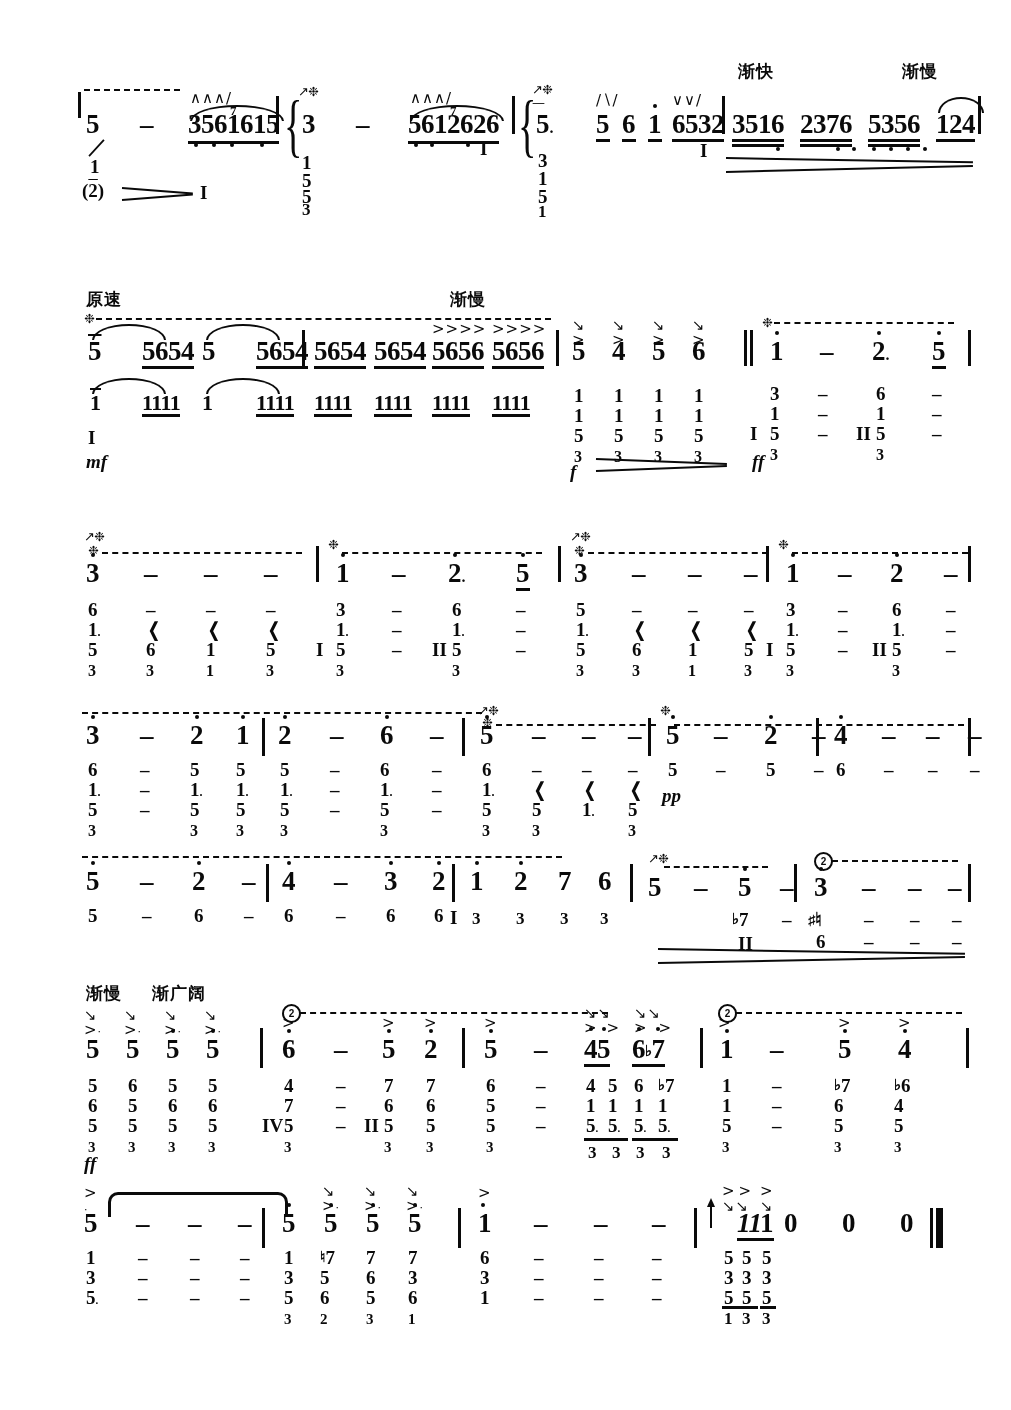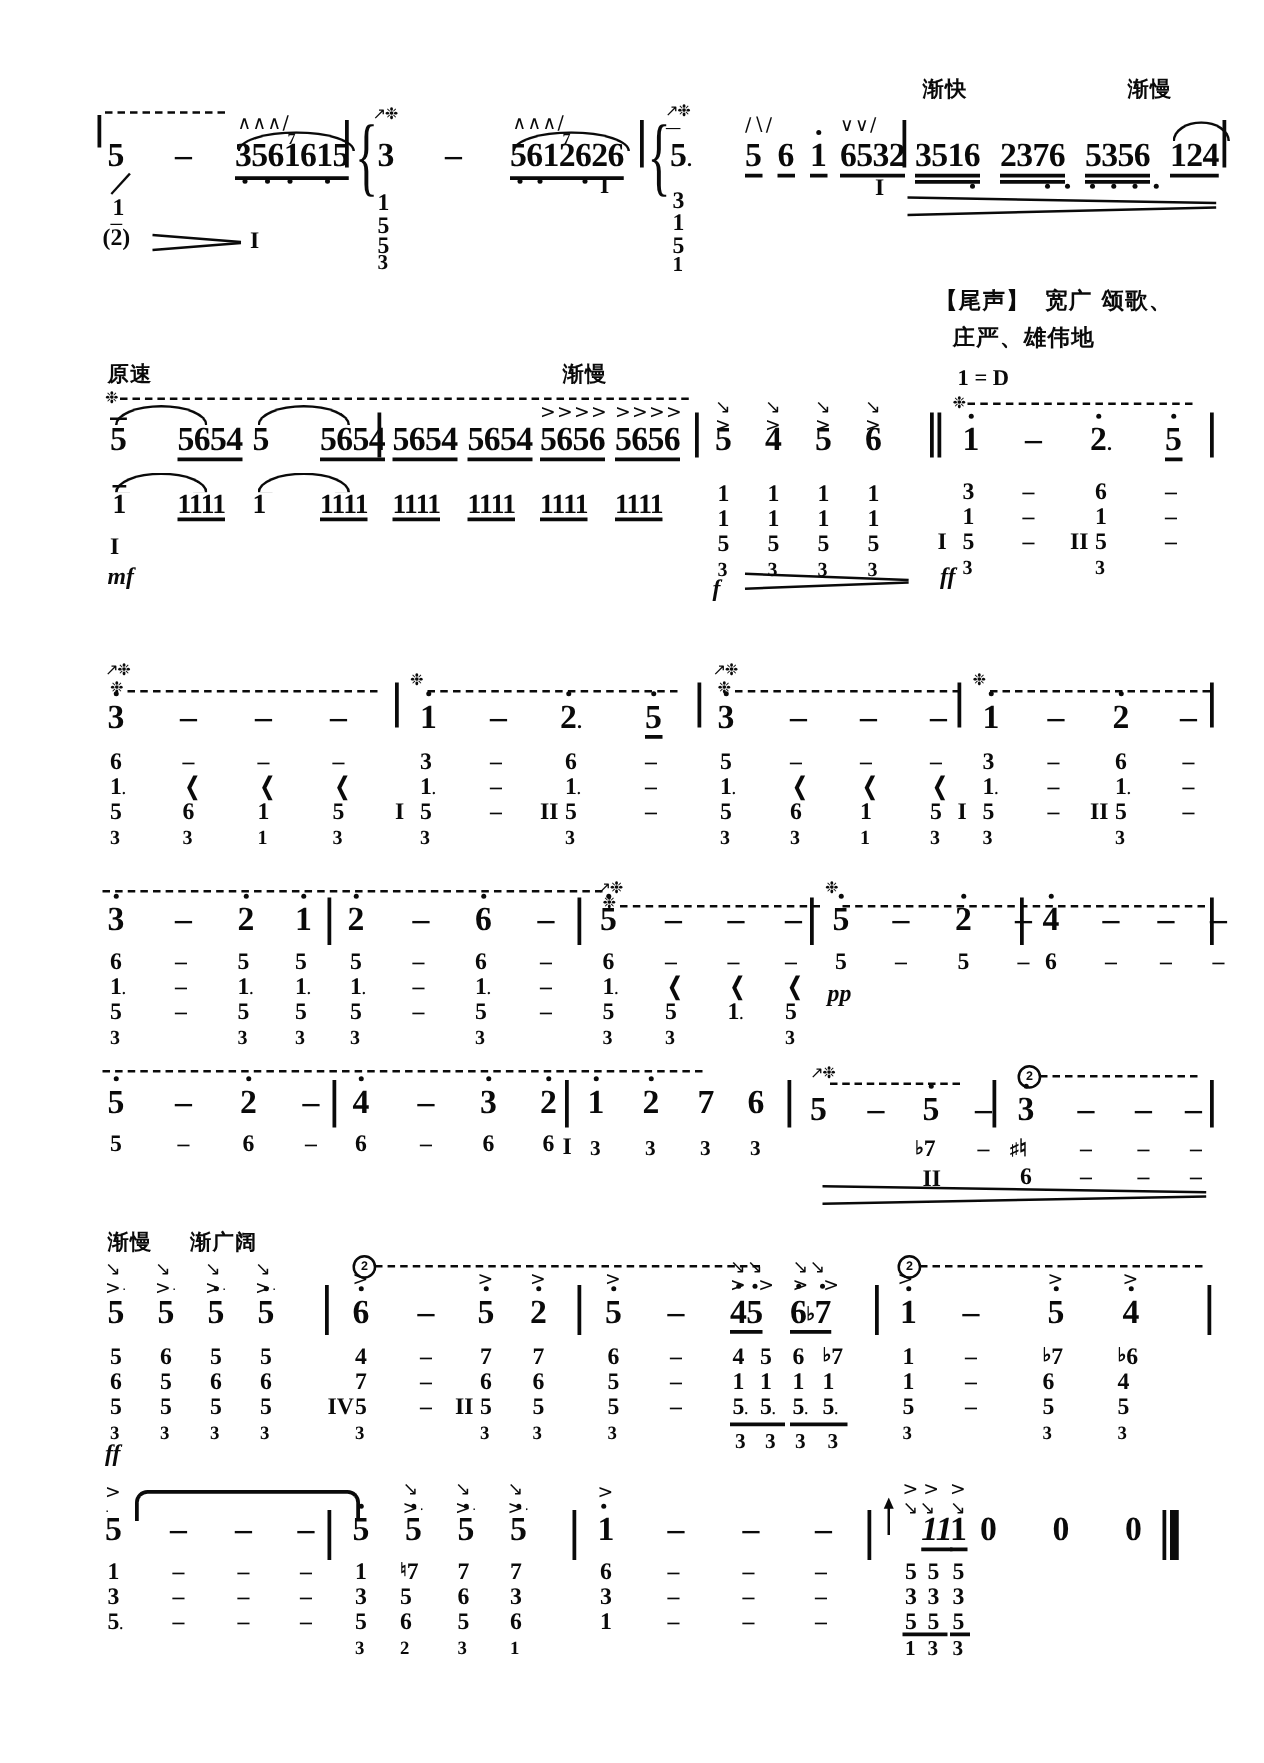--- a/index.html
+++ b/index.html
@@ -242,26 +242,20 @@
 
       <div class="hairpin" style="left:-6px;top:62px;width:246px;height:18px;">
         <i style="width:247px;transform:rotate(1.0deg);"></i>
         <i style="width:247px;top:14px;transform:rotate(-1.4deg);"></i>
       </div>
     </div>
 
     <div class="bar" style="left:978px;top:96px;height:38px;"></div>
   </div>
 
-  <div class="abs" style="left:748px;top:228px;">
-    <div class="cn big" style="display:inline-block;">【尾声】</div>
-    <span class="cn big" style="margin-left:8px;">宽广   颂歌、</span>
-    <div class="cn big" style="margin-left:14px;margin-top:6px;">庄严、雄伟地</div>
-    <div class="key" style="margin-left:18px;margin-top:10px;">1 = D</div>
-  </div>
 
   <div class="abs" style="left:0;top:286px;width:1011px;height:190px;">
     <div class="abs cn" style="left:86px;top:2px;">原速</div>
     <div class="abs cn" style="left:450px;top:2px;">渐慢</div>
 
     <div class="squig" style="left:84px;top:26px;">❉</div>
     <div class="dashline" style="left:96px;top:32px;width:455px;"></div>
 
     <div class="abs" style="left:84px;top:44px;">
       <div class="abs slur" style="left:8px;top:-6px;width:70px;"></div>

